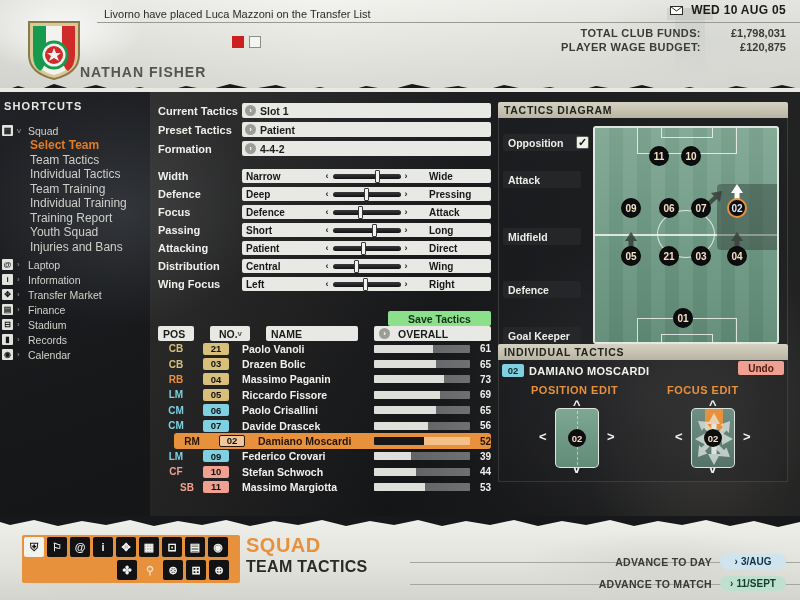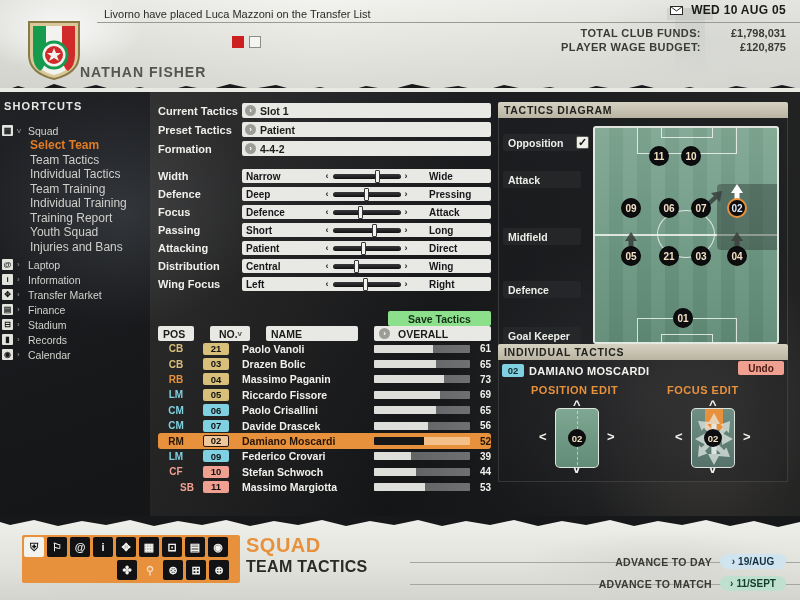--- a/index.html
+++ b/index.html
@@ -183,21 +183,21 @@
   .th-pos { width:36px; }
   .th-no  { width:40px; justify-content:center; padding-right:4px; }
   .th-name{ flex:1; }
   .th-ovr { width:117px; gap:4px; }
   .caret { font-size:8px; color:#55554f; }
 
   .ptrow {
     display:flex; align-items:center; height:15.4px; gap:2px;
     position:relative;
   }
-  .ptrow.sel { background:#e8913c; border-radius:3px; }
+  .ptrow.sel { background:#e8913c; border-radius:3px;margin-left:16px; }
   .td-pos {
     width:36px; text-align:center; font-size:10px; font-weight:bold;
   }
   .td-no {
     width:40px; display:flex; justify-content:center;
   }
   .no-chip {
     width:26px; height:12px; border-radius:2px;
     font-size:9.5px; font-weight:bold; color:#111;
     display:flex; align-items:center; justify-content:center;
@@ -888,21 +888,21 @@
       </div>
     </div>
 
     <div class="sec-title">SQUAD</div>
     <div class="sec-sub">TEAM TACTICS</div>
 
     <div class="adv-row" style="top:38px;">
       <span class="adv-lbl">ADVANCE TO DAY</span>
       <span class="adv-pill adv-day">
         <span>›</span>
-        <span>19/AUG</span>
+        <span>3/AUG</span>
       </span>
     </div>
     <div class="adv-row" style="top:60px;">
       <span class="adv-lbl">ADVANCE TO MATCH</span>
       <span class="adv-pill adv-match">
         <span>›</span>
         <span>11/SEPT</span>
       </span>
     </div>
   </div>

